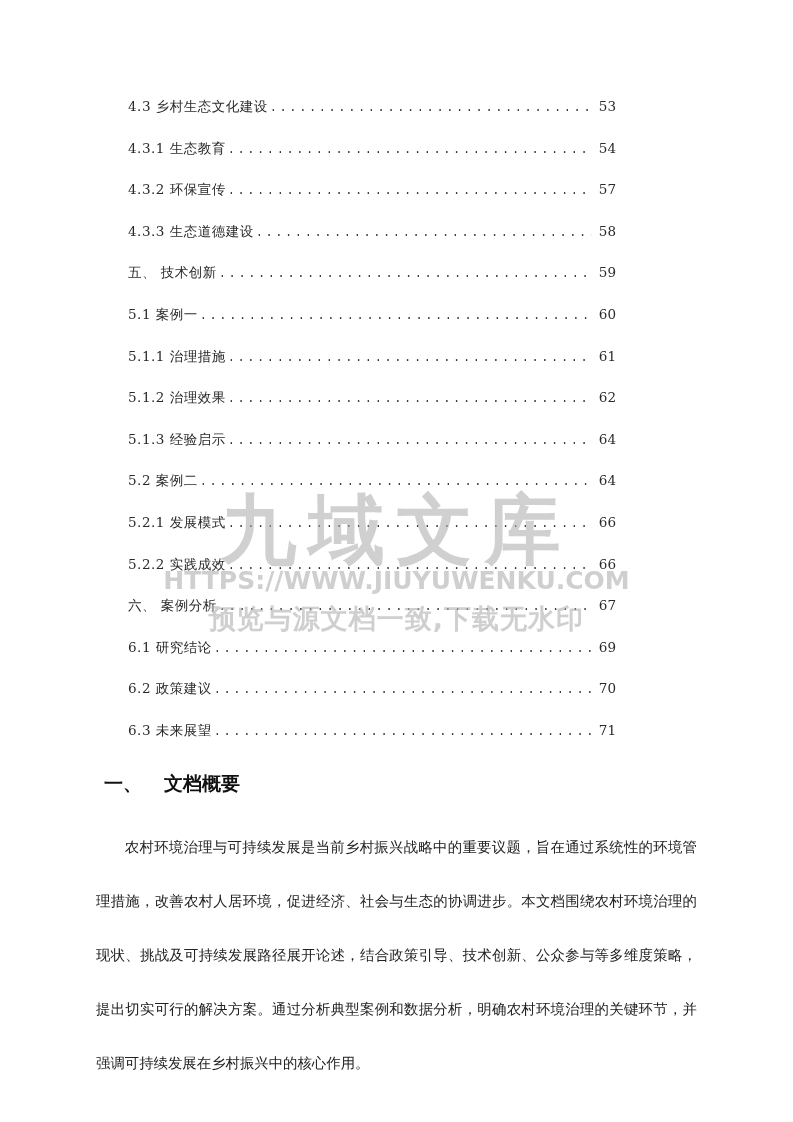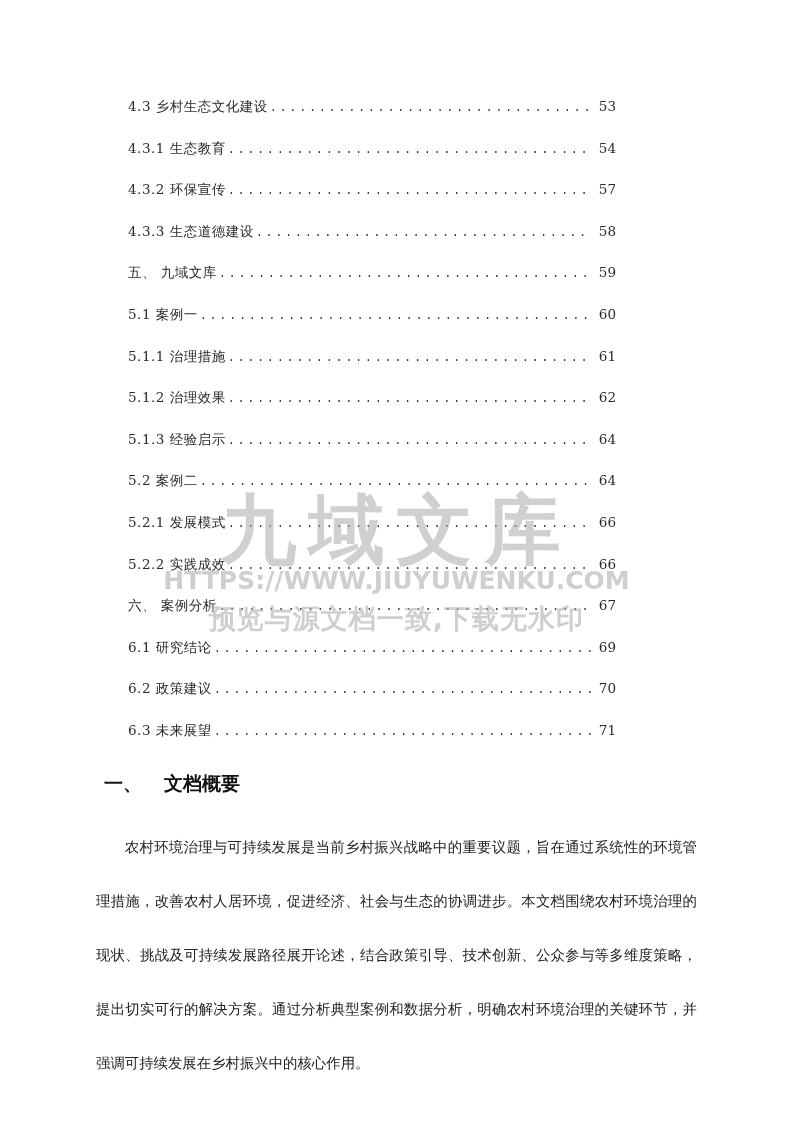--- a/index.html
+++ b/index.html
@@ -107,21 +107,21 @@
     <span class="toc-label">4.3.2 环保宣传</span>
     <span class="toc-dots"></span>
     <span class="toc-page">57</span>
   </div>
   <div class="toc-row">
     <span class="toc-label">4.3.3 生态道德建设</span>
     <span class="toc-dots"></span>
     <span class="toc-page">58</span>
   </div>
   <div class="toc-row">
-    <span class="toc-label">五、 九域文库</span>
+    <span class="toc-label">五、 技术创新</span>
     <span class="toc-dots"></span>
     <span class="toc-page">59</span>
   </div>
   <div class="toc-row">
     <span class="toc-label">5.1 案例一</span>
     <span class="toc-dots"></span>
     <span class="toc-page">60</span>
   </div>
   <div class="toc-row">
     <span class="toc-label">5.1.1 治理措施</span>

